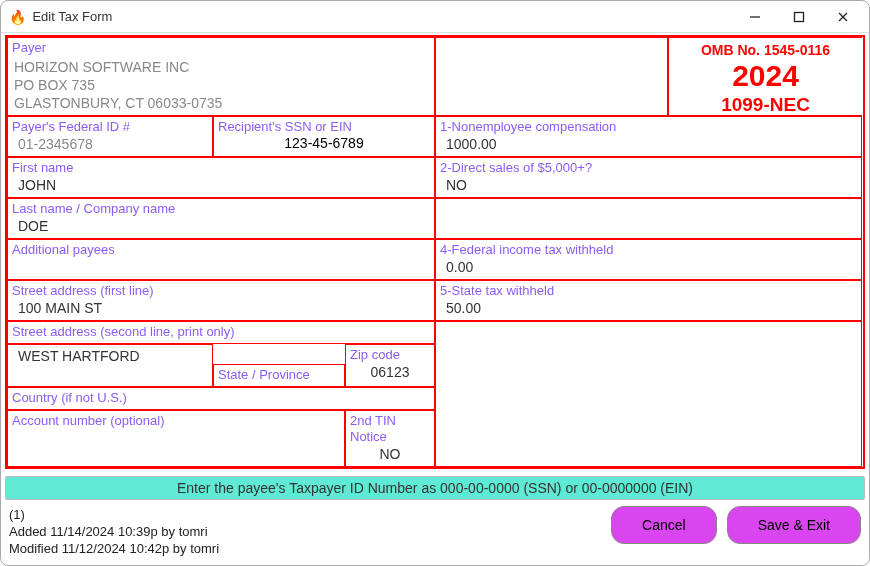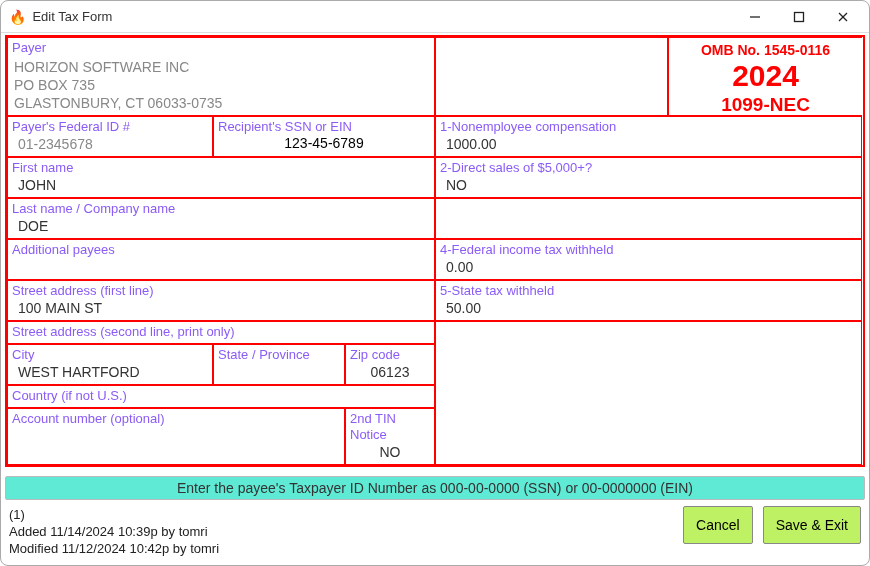--- a/index.html
+++ b/index.html
@@ -88,21 +88,21 @@
     .box2  { grid-column: 5 / 6; grid-row: 3; }
     .lname { grid-column: 1 / 5; grid-row: 4; }
     .blank4 { grid-column: 5 / 6; grid-row: 4; }
     .addlpay { grid-column: 1 / 5; grid-row: 5; }
     .box4  { grid-column: 5 / 6; grid-row: 5; }
     .street1 { grid-column: 1 / 5; grid-row: 6; }
     .box5  { grid-column: 5 / 6; grid-row: 6; }
     .street2 { grid-column: 1 / 5; grid-row: 7; }
     .blank7 { grid-column: 5 / 6; grid-row: 7 / 12; }
     .city  { grid-column: 1 / 2; grid-row: 8; }
-    .state { grid-column: 2 / 4; grid-row: 8; }
+    .state { grid-column: 2 / 4; grid-row: 8; margin-top: 20px; }
     .zip   { grid-column: 4 / 5; grid-row: 8; }
     .country { grid-column: 1 / 5; grid-row: 9; }
     .acctnum { grid-column: 1 / 4; grid-row: 10; }
     .tin2    { grid-column: 4 / 5; grid-row: 10; }
 
     .hint-bar {
       margin: 3px 4px 0 4px;
       background: #5eead4;
       border: 1px solid #bbb;
       border-radius: 2px;
@@ -113,23 +113,23 @@
     }
     .footer {
       display: flex;
       align-items: flex-start;
       padding: 6px 8px 8px 8px;
     }
     .metatext {
       flex: 1; color: #222; font-size: 13px; line-height: 17px;
     }
     .btn {
-      border: 1px solid #888; background: #bef264;
-      padding: 10px 12px; font-size: 14px; margin-left: 10px;
-      border-radius: 2px; cursor: pointer;
+      border: 1px solid #888; background: #d946ef;
+      padding: 10px 30px; font-size: 14px; margin-left: 10px;
+      border-radius: 13px; cursor: pointer;
       font-family: inherit;
     }
     .ssn-input {
       border: none; outline: none; font-size: 14px; font-family: inherit;
       width: 100%; text-align: center; background: transparent;
     }
     .value-muted { color: #888 !important; }
   </style>
 </head>
 <body>
@@ -221,21 +221,20 @@
         <div class="value">50.00</div>
       </div>
 
       <div class="cell street2">
         <div class="label">Street address (second line, print only)</div>
         <div class="value"></div>
       </div>
       <div class="cell blank7"></div>
 
       <div class="cell city">
-        <div class="label">City</div>
         <div class="value">WEST HARTFORD</div>
       </div>
       <div class="cell state">
         <div class="label">State / Province</div>
       </div>
       <div class="cell zip">
         <div class="label">Zip code</div>
         <div class="value-center">06123</div>
       </div>
 

